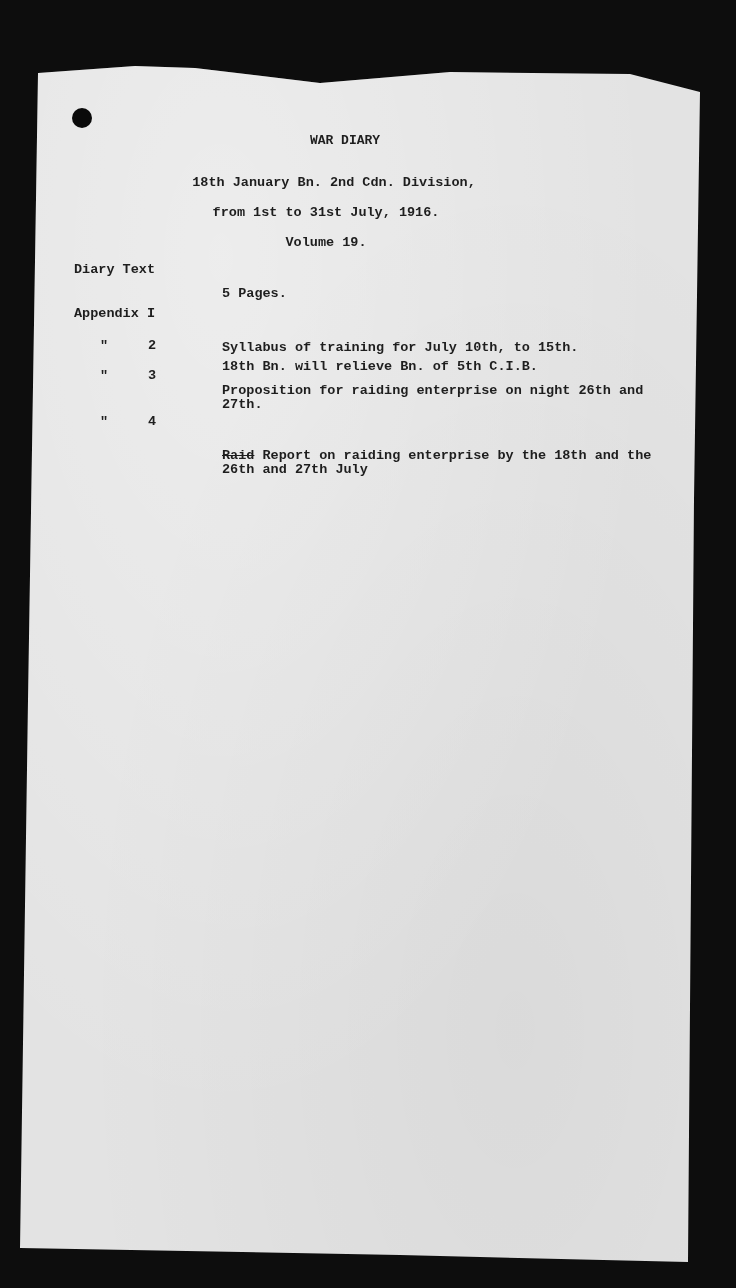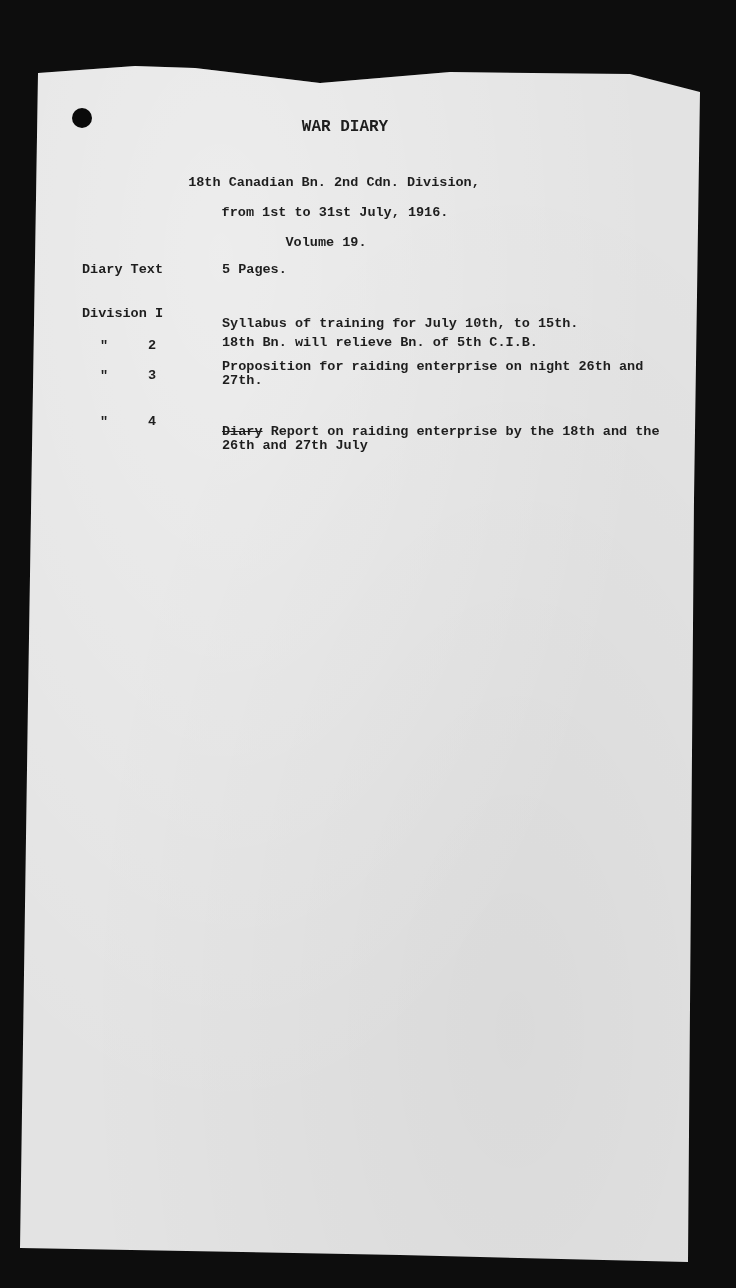--- a/index.html
+++ b/index.html
@@ -18,52 +18,52 @@
   .hole {
     position: absolute; left: 72px; top: 108px; width: 20px; height: 20px;
     border-radius: 50%; background: #0a0a0a;
   }
   .tw {
     position: absolute; font-family: "Liberation Mono", "DejaVu Sans Mono", monospace;
     font-weight: bold; color: #1e1e1e; font-size: 13.5px; line-height: 14px;
     white-space: nowrap; letter-spacing: 0px;
   }
   .center { transform: translateX(-50%); }
-  .title { left: 345px; top: 120px; font-size: 16px; }
+  .title { left: 345px; top: 134px; font-size: 13px; }
   .subtitle { left: 334px; top: 176px; }
-  .daterange { left: 335px; top: 206px; }
+  .daterange { left: 326px; top: 206px; }
   .volume { left: 326px; top: 236px; }
-  .label-col { left: 82px; }
+  .label-col { left: 74px; }
   .num-col { left: 100px; }
   .num2 { left: 148px; }
-  .desc-col { left: 222px; white-space: normal; width: 440px; }
+  .desc-col { left: 222px; white-space: normal; width: 440px; margin-top: 24px; }
   .strike { text-decoration: line-through; }
 </style>
 </head>
 <body>
 
 <div class="sheet"></div>
 <div class="hole"></div>
 
 <div class="tw title center">WAR DIARY</div>
-<div class="tw subtitle center">18th Canadian Bn. 2nd Cdn. Division,</div>
+<div class="tw subtitle center">18th January Bn. 2nd Cdn. Division,</div>
 <div class="tw daterange center">from 1st to 31st July, 1916.</div>
 <div class="tw volume center">Volume 19.</div>
 
 <div class="tw label-col" style="top:263px">Diary Text</div>
 <div class="tw desc-col" style="top:263px">5 Pages.</div>
 
 <div>
-  <div class="tw label-col" style="top:307px">Division I</div>
+  <div class="tw label-col" style="top:307px">Appendix I</div>
   <div class="tw desc-col" style="top:317px">Syllabus of training for July 10th, to 15th.</div>
 
   <div class="tw num-col" style="top:339px">"</div>
   <div class="tw num2" style="top:339px">2</div>
   <div class="tw desc-col" style="top:336px">18th Bn. will relieve Bn. of 5th C.I.B.</div>
 
   <div class="tw num-col" style="top:369px">"</div>
   <div class="tw num2" style="top:369px">3</div>
   <div class="tw desc-col" style="top:360px">Proposition for raiding enterprise on night 26th and 27th.</div>
 
   <div class="tw num-col" style="top:415px">"</div>
   <div class="tw num2" style="top:415px">4</div>
-  <div class="tw desc-col" style="top:425px"><span class="strike">Diary</span> <span>Report on raiding enterprise by the 18th and the 26th and 27th July</span></div>
+  <div class="tw desc-col" style="top:425px"><span class="strike">Raid</span> <span>Report on raiding enterprise by the 18th and the 26th and 27th July</span></div>
 </div>
 
 </body></html>

